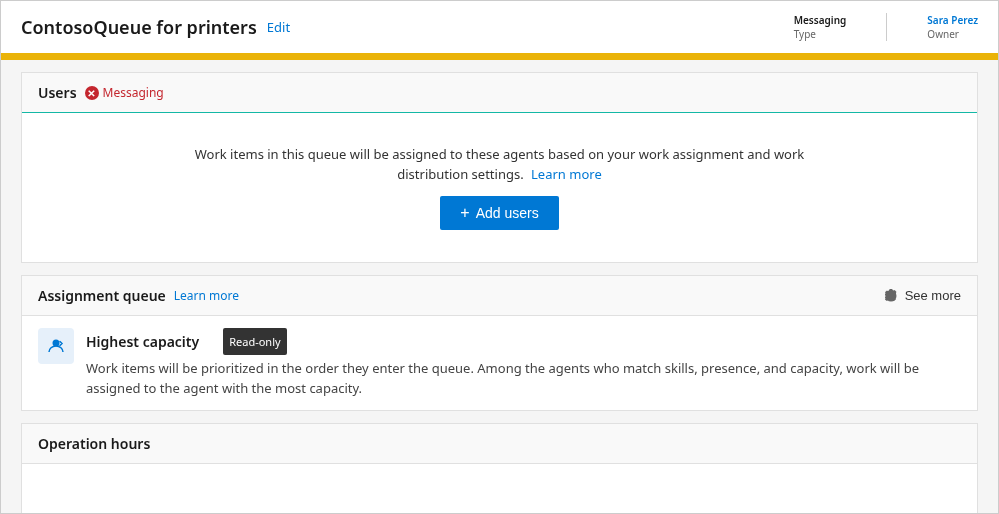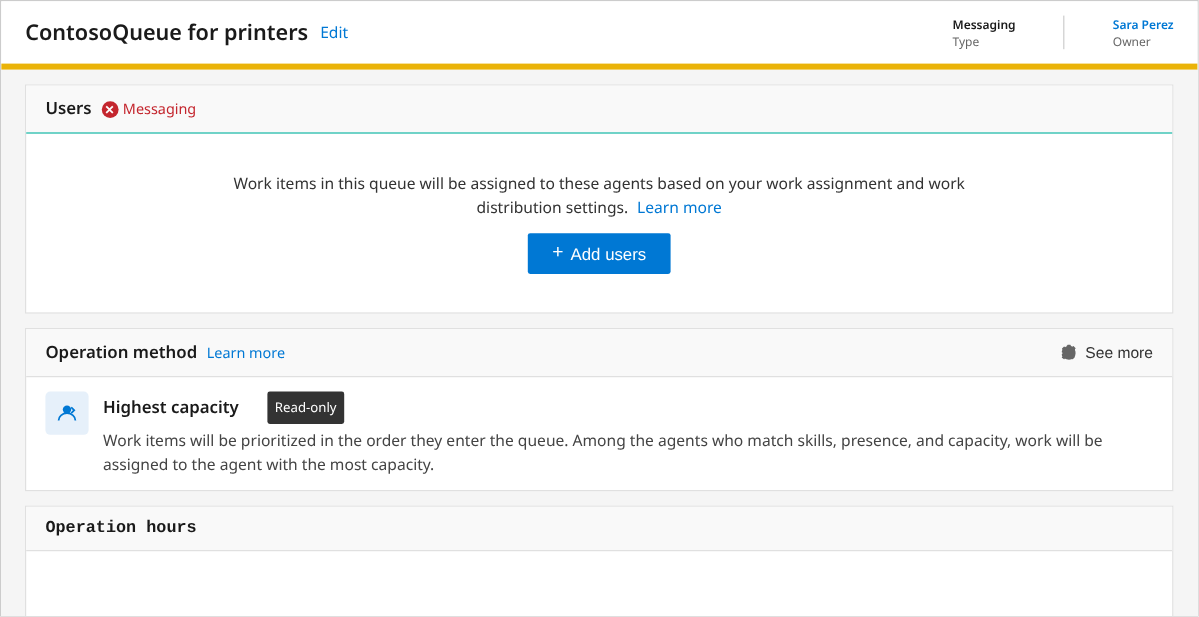--- a/index.html
+++ b/index.html
@@ -21,21 +21,21 @@
       flex-direction: column;
       overflow: hidden;
     }
     
     .header {
       display: flex;
       align-items: center;
       justify-content: space-between;
       padding: 12px 20px;
       background: #fff;
-      border-bottom: 5px solid #eab308;
+      border-bottom: 7px solid #eab308;
     }
     .header-left {
       display: flex;
       align-items: center;
       gap: 10px;
     }
     .header-title {
       font-size: 18px;
       font-weight: 600;
       color: #1a1a1a;
@@ -253,21 +253,20 @@
     .assignment-desc {
       font-size: 13px;
       color: #444;
       line-height: 1.5;
     }
     
     .op-section-header {
       padding: 10px 16px;
       background: #f9f9f9;
       border-bottom: 1px solid #e0e0e0;
-      font-family: Liberation Mono, monospace;
     }
     .op-panel-body {
       padding: 28px 20px;
       display: flex;
       flex-direction: column;
       align-items: center;
       gap: 10px;
       text-align: center;
     }
   </style>
@@ -316,21 +315,21 @@
         <button class="btn-primary">
           <span class="btn-plus">+</span>
           <span>Add users</span>
         </button>
       </div>
     </div>
 
     <div class="section">
       <div class="assignment-header">
         <div class="assignment-header-left">
-          <span class="section-title">Operation method</span>
+          <span class="section-title">Assignment queue</span>
           <a class="learn-more-link">Learn more</a>
         </div>
         <button class="see-more-btn">
           <svg class="gear-icon" viewBox="0 0 16 16" fill="currentColor">
             <path d="M8 5a3 3 0 1 0 0 6 3 3 0 0 0 0-6zm-5.5 3a5.5 5.5 0 1 1 11 0 5.5 5.5 0 0 1-11 0zM6.5 1.5A.5.5 0 0 1 7 1h2a.5.5 0 0 1 .5.5V2a6.05 6.05 0 0 1 1.38.57l.35-.35a.5.5 0 0 1 .7 0l1.42 1.41a.5.5 0 0 1 0 .71l-.35.35A6.05 6.05 0 0 1 13 6v.5a.5.5 0 0 1-.5.5h-.5v1h.5a.5.5 0 0 1 .5.5V9a6.05 6.05 0 0 1-.57 1.38l.35.35a.5.5 0 0 1 0 .7l-1.41 1.42a.5.5 0 0 1-.71 0l-.35-.35A6.05 6.05 0 0 1 9 13h-.5a.5.5 0 0 1-.5-.5v-.5H7v.5a.5.5 0 0 1-.5.5H6a6.05 6.05 0 0 1-1.38-.57l-.35.35a.5.5 0 0 1-.7 0L2.15 11.86a.5.5 0 0 1 0-.71l.35-.35A6.05 6.05 0 0 1 2 9.5V9a.5.5 0 0 1 .5-.5H3v-1h-.5A.5.5 0 0 1 2 7v-.5a6.05 6.05 0 0 1 .57-1.38l-.35-.35a.5.5 0 0 1 0-.7l1.41-1.42a.5.5 0 0 1 .71 0l.35.35A6.05 6.05 0 0 1 6 2.5v-.5a.5.5 0 0 1 .5-.5z"></path>
           </svg>
           <span>See more</span>
         </button>
       </div>
       <div class="assignment-item">

